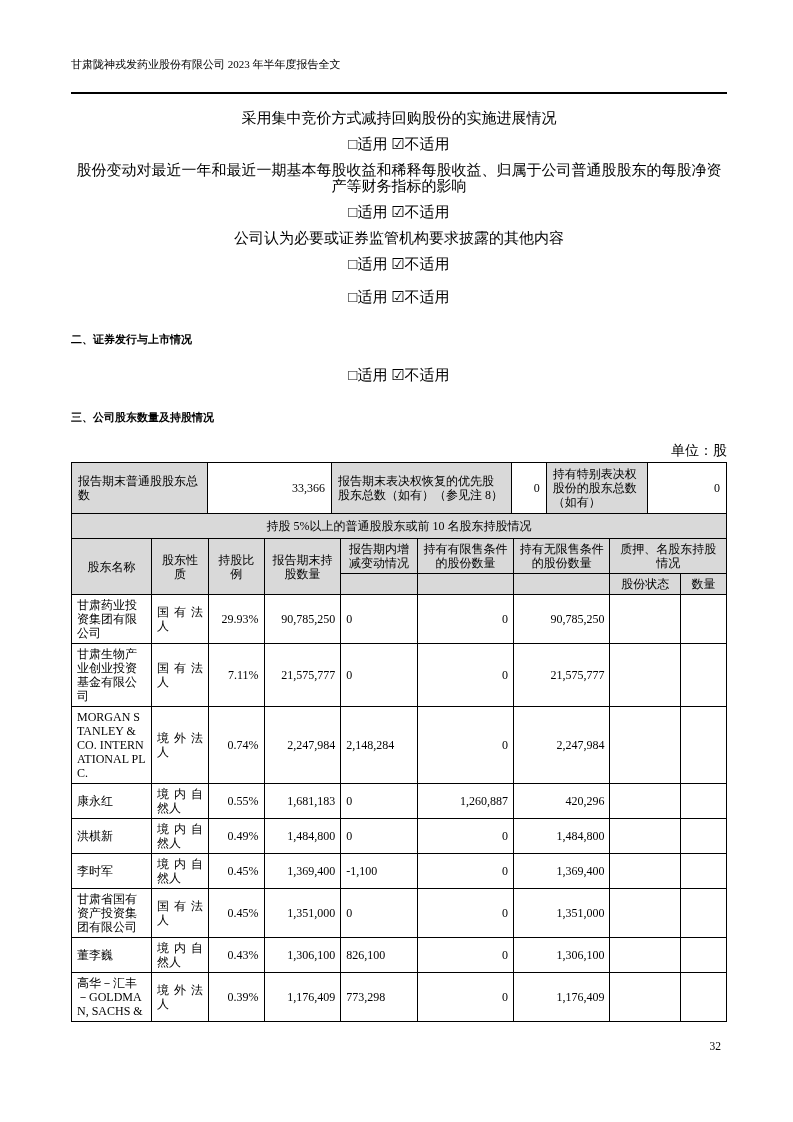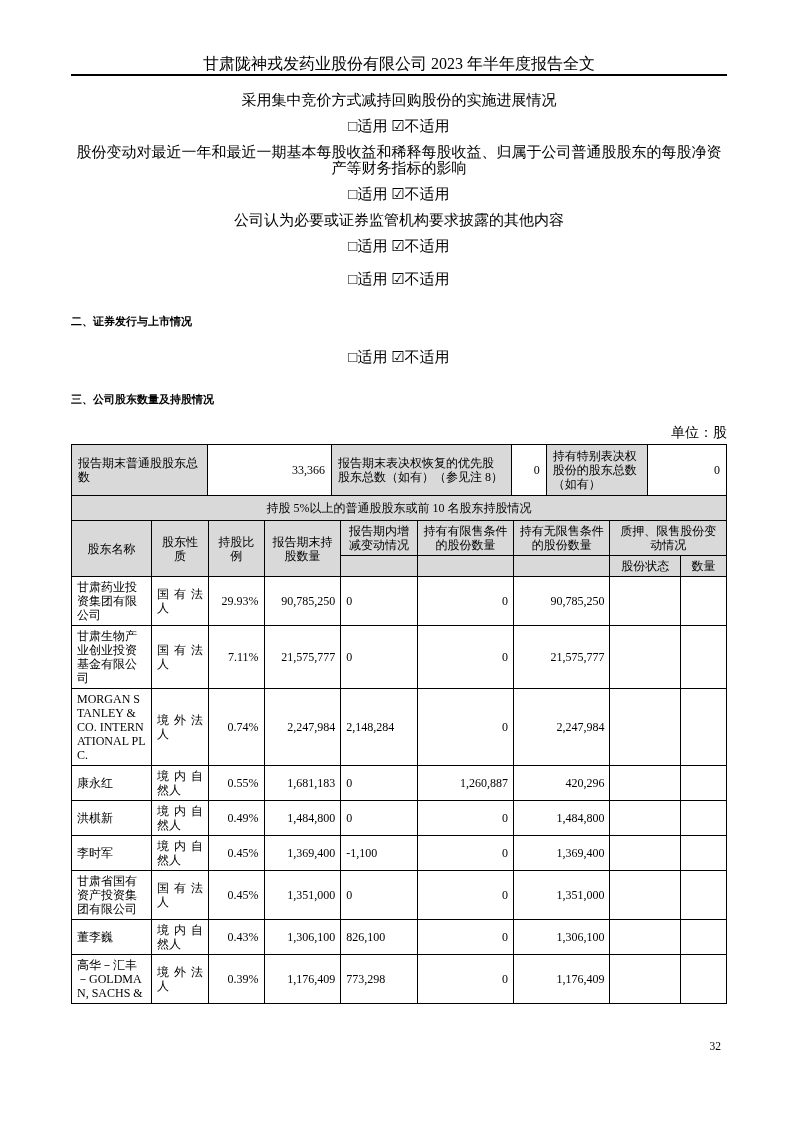--- a/index.html
+++ b/index.html
@@ -9,24 +9,24 @@
     width: 793px;
     height: 1122px;
     background: #ffffff;
     color: #000000;
     font-family: "Liberation Serif", "DejaVu Serif", serif;
     overflow: hidden;
   }
   .content { padding: 56px 66px 0 71px; }
 
   .doc-header {
-    text-align: center;
-    font-size: 16px;
+    text-align: left;
+    font-size: 11px;
     line-height: 16px;
-    padding-bottom: 2px;
+    padding-bottom: 20px;
     border-bottom: 2px solid #000;
   }
 
   .para, .checkline {
     font-size: 15px;
     line-height: 16px;
     margin-top: 10px;
     text-align: center;
   }
   .h-sub {
@@ -142,21 +142,21 @@
           <td class="gray band-cell" colspan="9">持股 5%以上的普通股股东或前 10 名股东持股情况</td>
         </tr>
         <tr>
           <th class="gray t-center" rowspan="2">股东名称</th>
           <th class="gray t-center" rowspan="2">股东性质</th>
           <th class="gray t-center" rowspan="2">持股比例</th>
           <th class="gray t-center" rowspan="2">报告期末持股数量</th>
           <th class="gray t-center">报告期内增减变动情况</th>
           <th class="gray t-center">持有有限售条件的股份数量</th>
           <th class="gray t-center">持有无限售条件的股份数量</th>
-          <th class="gray t-center" colspan="2">质押、限售股份变动情况</th>
+          <th class="gray t-center" colspan="2">质押、名股东持股情况</th>
         </tr>
         <tr>
           <th class="gray"></th>
           <th class="gray"></th>
           <th class="gray"></th>
           <th class="gray t-center">股份状态</th>
           <th class="gray t-center">数量</th>
         </tr>
 
         <tr>

